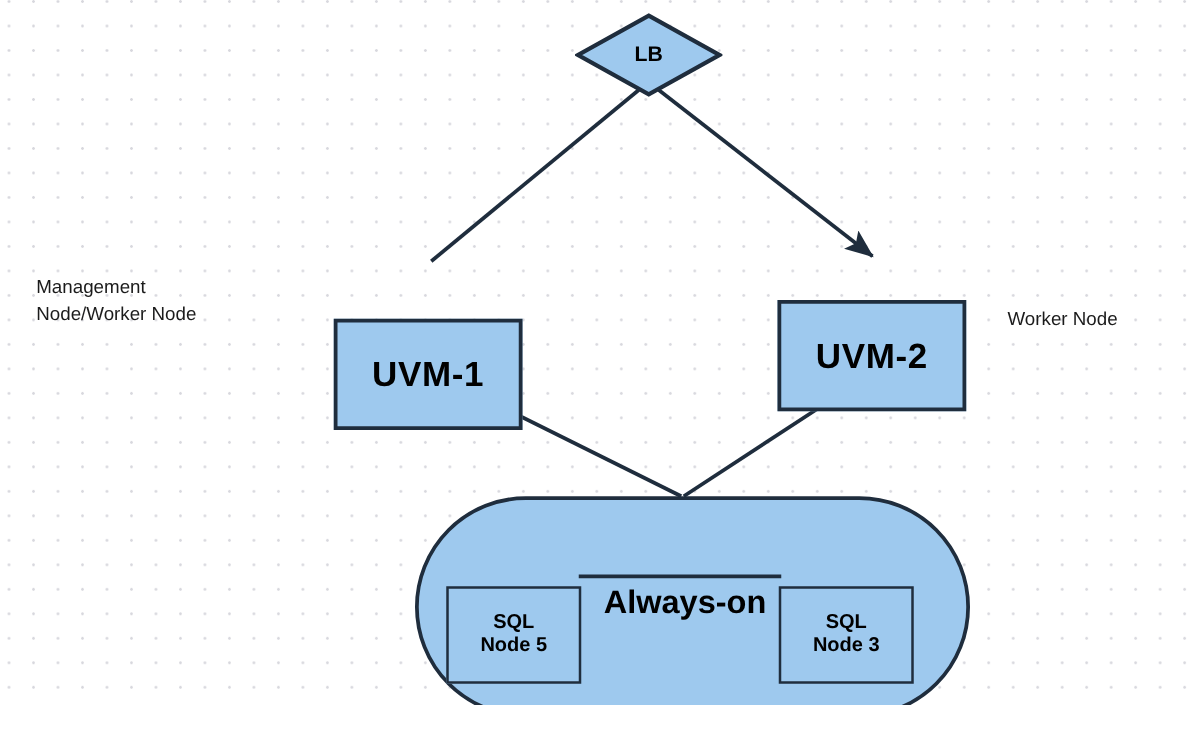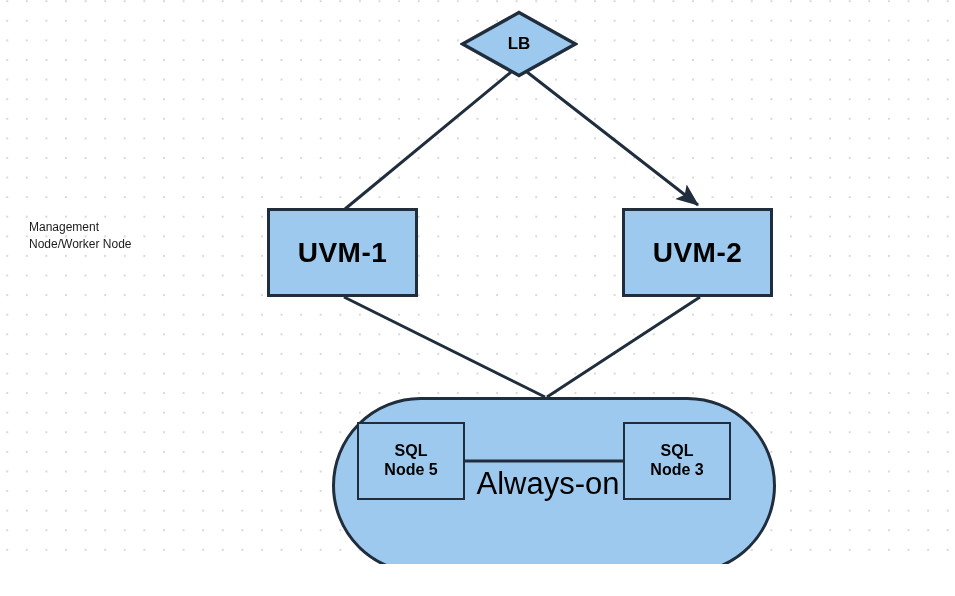--- a/index.html
+++ b/index.html
@@ -38,20 +38,21 @@
     box-sizing: border-box;
     border: 3px solid #1f2d3d;
     background: #9ec9ee;
     display: flex;
     align-items: center;
     justify-content: center;
     text-align: center;
     color: #000000;
     font-weight: bold;
     line-height: 1.18;
+    margin-top: 47px;
   }
 
   
   #lb-wrap {
     position: absolute;
     left: 460px;
     top: 10px;
     width: 118px;
     height: 68px;
   }
@@ -78,21 +79,21 @@
   #uvm-1 {
     left: 267px;
     top: 208px;
     width: 151px;
     height: 89px;
     font-size: 28px;
     letter-spacing: 0.5px;
   }
   #uvm-2 {
     left: 622px;
-    top: 208px;
+    top: 193px;
     width: 151px;
     height: 89px;
     font-size: 28px;
     letter-spacing: 0.5px;
   }
 
   
   #db-cluster {
     position: absolute;
     left: 332px;
@@ -129,31 +130,31 @@
     text-align: right;
   }
 
   
   #always-on-label {
     position: absolute;
     left: 468px;
     top: 466px;
     width: 160px;
     text-align: center;
-    font-size: 31px;
-    font-weight: normal;
+    font-size: 26px;
+    font-weight: bold;
     color: #000000;
     white-space: nowrap;
   }
 
   
   .annotation {
     position: absolute;
     color: #1b1b1b;
-    font-size: 12px;
+    font-size: 15px;
     font-weight: normal;
     line-height: 1.45;
     white-space: pre-line;
   }
   #annotation-left {
     left: 29px;
     top: 219px;
     width: 215px;
     text-align: left;
   }
@@ -214,14 +215,15 @@
   <div class="shape" id="sql-node-2">
     <span class="sql-line">SQL</span>
     <span class="sql-line">Node 3</span>
   </div>
 
   <div id="always-on-label">Always-on</div>
 
   <div class="annotation" id="annotation-left">Management
 Node/Worker Node</div>
 
+  <div class="annotation" id="annotation-right">Worker Node</div>
 
 </div>
 
 </body></html>

